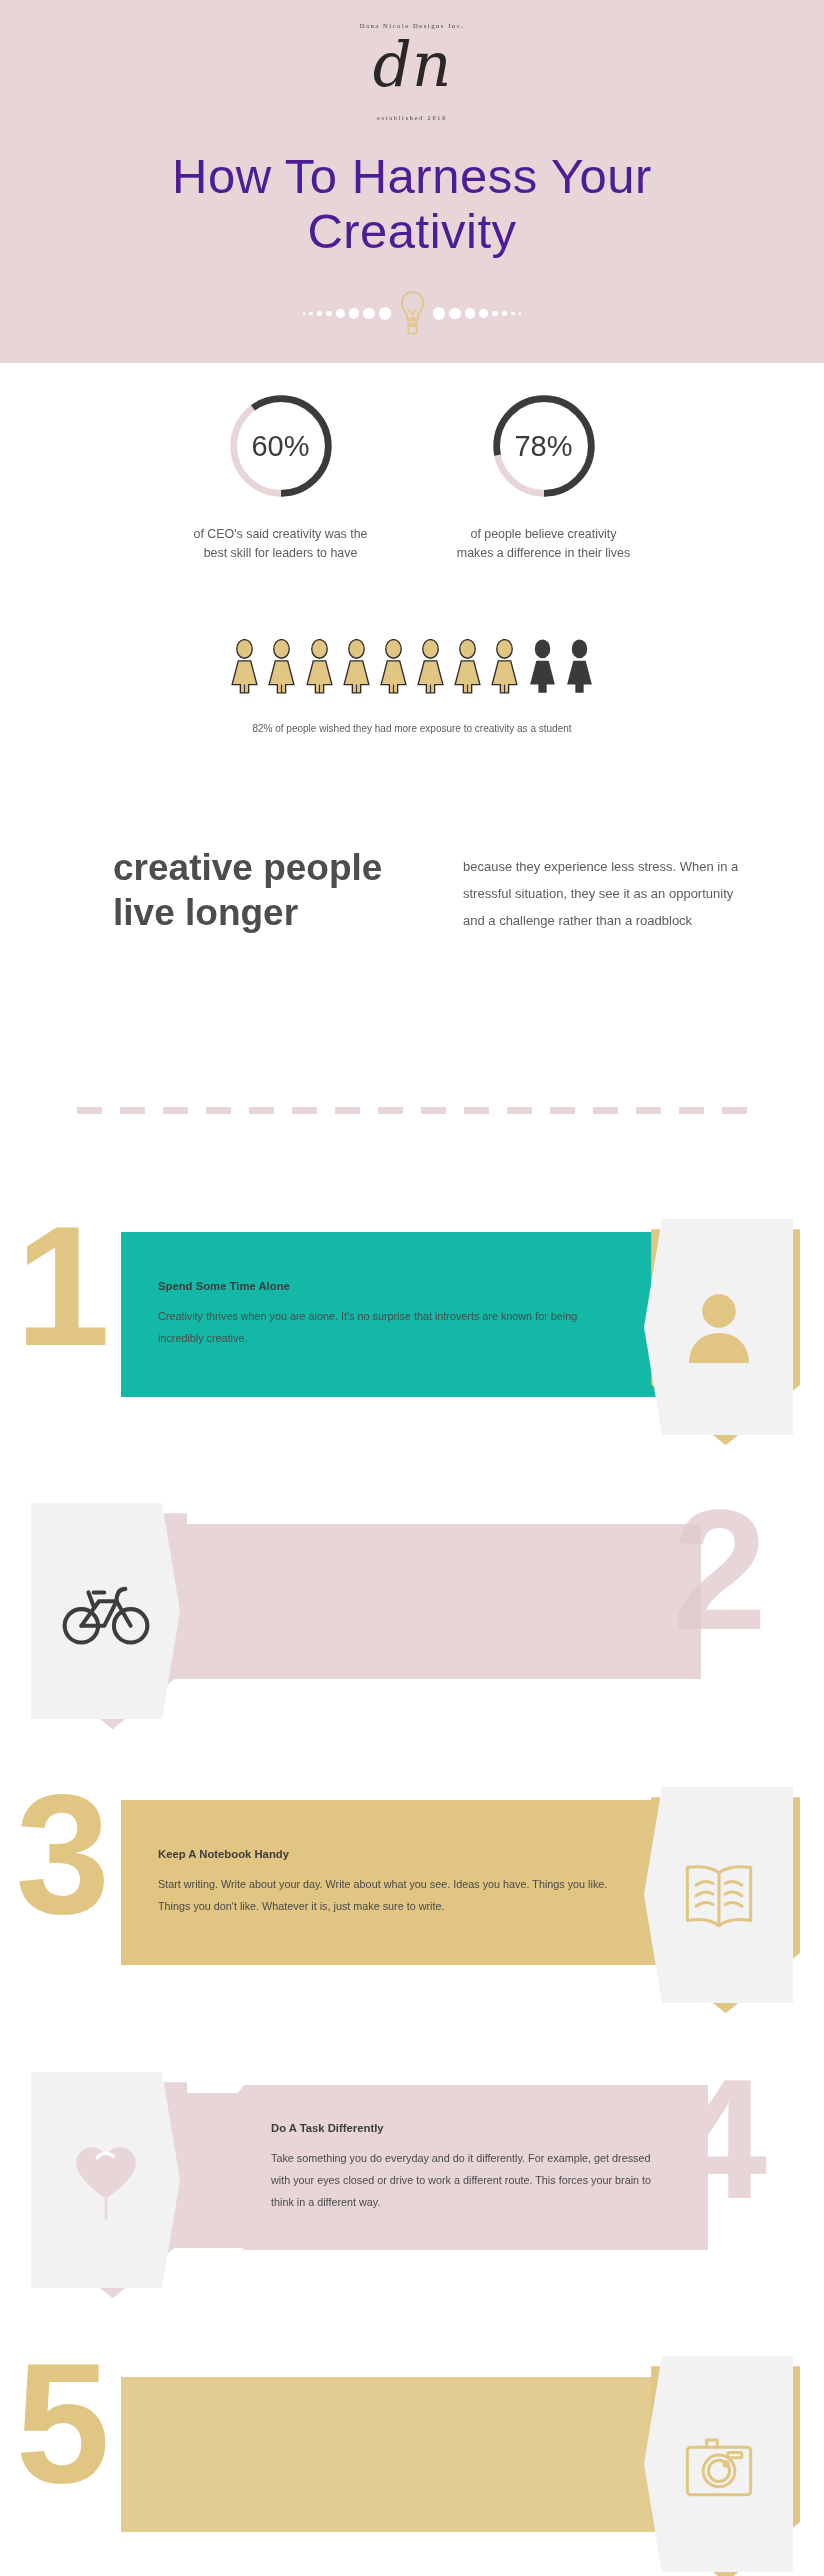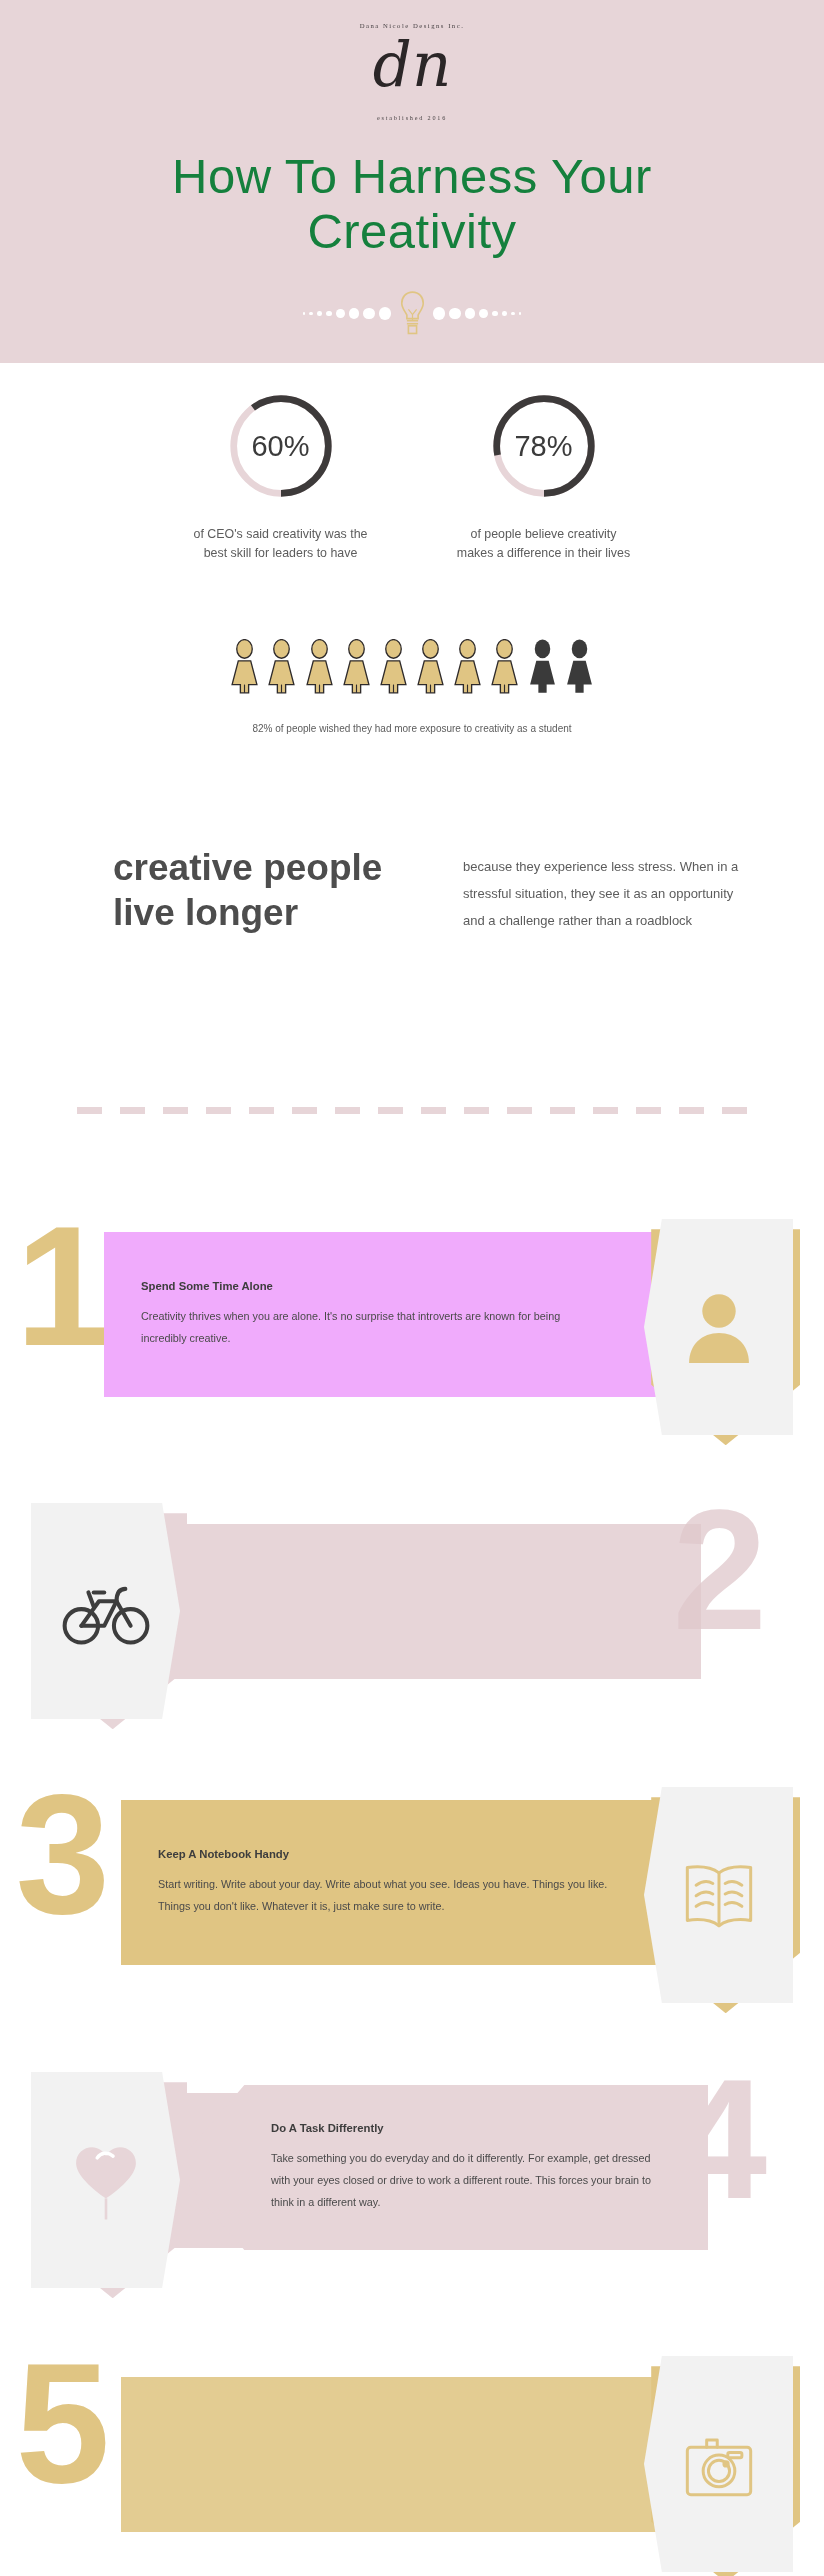--- a/index.html
+++ b/index.html
@@ -29,21 +29,21 @@
   }
   .logo-arc-top { top:7.2px; }
   .logo-arc-bottom { bottom:9.3px; font-size:6.2px; letter-spacing:1.8px; }
   .logo-mono {
     position:absolute; left:0; top:19.6px; width:170px; text-align:center;
     font-family:"DejaVu Serif", serif; font-style:italic;
     font-size:61px; color:#2b2627; line-height:1;
   }
   .header-title {
     position:absolute; left:0; top:149px; width:824px; text-align:center;
-    color:#15803d; font-size:49px; line-height:1.12; font-weight:400;
+    color:#4c1d95; font-size:49px; line-height:1.12; font-weight:400;
     letter-spacing:0.5px;
     font-family:"Liberation Sans", sans-serif;
   }
   .dots-bulb {
     position:absolute; left:0; top:289px; width:824px;
     display:flex; align-items:center; justify-content:center; gap:0;
   }
   .dot { background:#ffffff; border-radius:50%; margin:0 2.1px; flex:0 0 auto; }
   .bulb { margin:0 5.2px; flex:0 0 auto; }
 
@@ -234,21 +234,21 @@
     <div class="statement-body">because they experience less stress. When in a stressful situation, they see it as an opportunity and a challenge rather than a roadblock</div>
   </div>
 </div>
 
 <div class="dash-div"></div>
 
 <div id="tipsHost">
     <div class="tip" style="top: 1170px;">
       <div class="ghost-num" style="color: rgb(224, 197, 131); left: 15.5px; top: 31px;">1</div>
       <div style="position: absolute; top: 70px; height: 155px; background: rgb(217, 187, 109); opacity: 0.75; left: 121px; width: 631px;"></div>
-      <div class="card" style="background: #f0abfc; left: 104px; width: 626px; clip-path: polygon(0px 0px, 100% 0px, 88% 50%, 100% 100%, 0px 100%);">
+      <div class="card" style="background: #14b8a6; left: 121px; width: 626px; clip-path: polygon(0px 0px, 100% 0px, 88% 50%, 100% 100%, 0px 100%);">
         <div class="card-txt">
           <div class="card-title">Spend Some Time Alone</div>
           <div class="card-body">Creativity thrives when you are alone. It's no surprise that introverts are known for being incredibly creative.</div>
         </div>
       </div>
       <div class="hexbox" style="top: 49px; left: 644px;">
         <div style="position: absolute; left: 7.2px; top: 10.3px; width: 149px; height: 216px; background: rgb(224, 197, 131); clip-path: polygon(0px 0px, 100% 0px, 100% 72%, 50% 100%, 0px 72%);"></div>
         <div class="hex-face" style="clip-path: polygon(12% 0px, 100% 0px, 100% 100%, 12% 100%, 0px 50%);"></div>
         <div class="hex-icon"><svg width="88" height="88" viewBox="0 0 100 100">
             <g fill="#e0c583" stroke="none">

